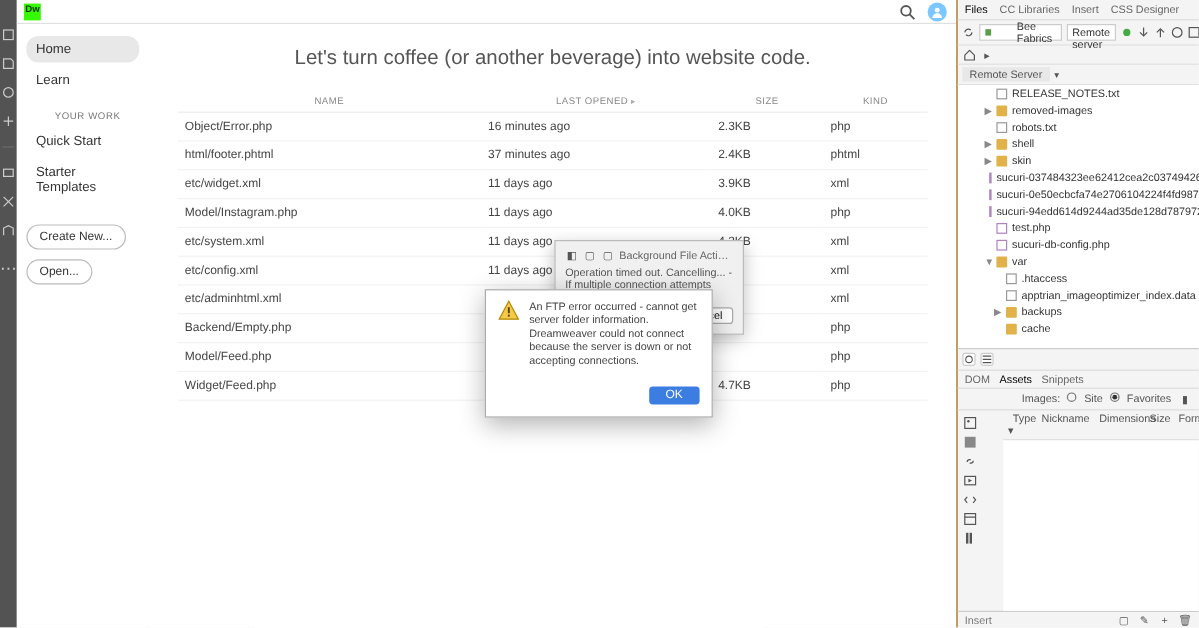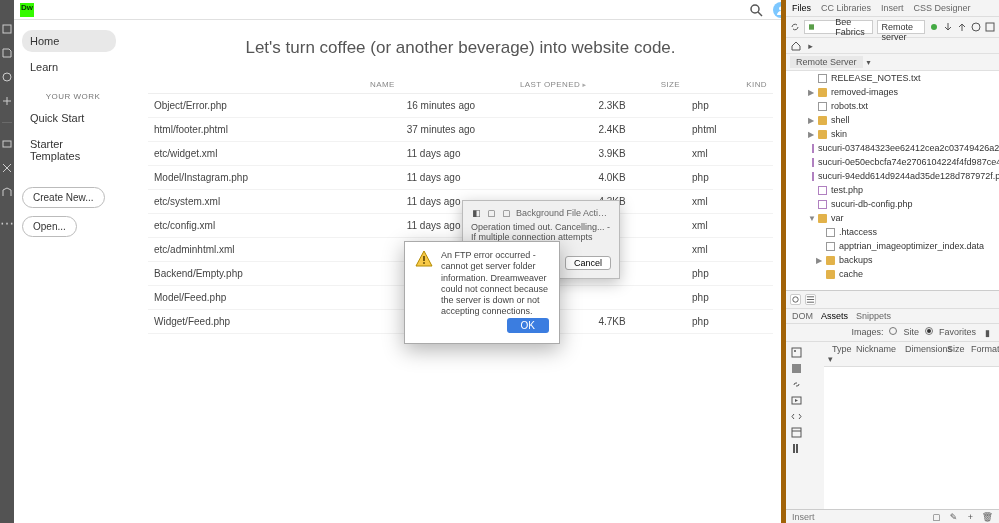--- a/index.html
+++ b/index.html
@@ -28,26 +28,26 @@
 
 
 .main { position: absolute; left: 124px; top: 20px; right: 202px; bottom: 0; background: #fff; padding: 18px 24px; }
 .hero { text-align: center; font-size: 17px; color: #555; font-weight: 300; margin-bottom: 18px; }
 .recent-head { display: flex; justify-content: space-between; align-items: center; margin-bottom: 10px; }
 .recent-title { font-size: 13px; color: #333; }
 .filter-wrap { display: flex; align-items: center; gap: 6px; color: #999; font-size: 10px; }
 .filter-wrap input { border: none; font-size: 10px; width: 80px; color: #999; }
 
 table.files { width: 100%; border-collapse: collapse; font-size: 10px; }
-table.files th { text-align: right; font-weight: 400; color: #888; font-size: 8px; text-transform: uppercase; padding: 4px 6px; border-bottom: 1px solid #eee; letter-spacing: 0.4px; margin-left: 48px; }
+table.files th { text-align: center; font-weight: 400; color: #888; font-size: 8px; text-transform: uppercase; padding: 4px 6px; border-bottom: 1px solid #eee; letter-spacing: 0.4px; margin-left: 48px; }
 table.files td { padding: 6px 6px; border-bottom: 1px solid #f2f2f2; color: #444; }
 table.files th.sortable::after { content: " \25B8"; font-size: 7px; color: #aaa; }
 
 
-.rpanel { position: absolute; right: 0; top: 0; width: 218px; height: 523px; background: #f4f4f4; border-left: 5px solid #a16207; display: flex; flex-direction: column; }
+.rpanel { position: absolute; right: 0; top: 0; width: 202px; height: 523px; background: #f4f4f4; border-left: 1px solid #a16207; display: flex; flex-direction: column; }
 .rtabs { display: flex; gap: 10px; padding: 3px 6px; font-size: 9px; color: #666; border-bottom: 1px solid #ddd; }
 .rtabs span.active { color: #000; font-weight: 500; }
 .rrow { display: flex; align-items: center; gap: 4px; padding: 3px 4px; border-bottom: 1px solid #e0e0e0; }
 .site-sel { font-size: 9px; border: 1px solid #ccc; background: #fff; padding: 1px 4px; width: 78px; height: 14px; display: flex; align-items: center; gap: 21px; }
 .remote-sel { font-size: 9px; border: 1px solid #ccc; background: #fff; padding: 1px 4px; width: 56px; height: 14px; }
 .mini-ico { width: 11px; height: 11px; display: inline-flex; align-items: center; justify-content: center; color: #555; }
 .rrow2 { display: flex; align-items: center; padding: 2px 4px; font-size: 9px; color: #555; gap: 4px; border-bottom: 1px solid #e0e0e0; }
 .crumb { background: #e8e8e8; padding: 1px 6px; font-size: 9px; }
 
 .tree { flex: 0 0 220px; overflow: auto; font-size: 9px; background: #fff; border-bottom: 1px solid #ccc; }
@@ -84,25 +84,25 @@
 .bg-activity { position: absolute; left: 462px; top: 200px; width: 158px; background: #f0f0f0; border: 1px solid #bbb; box-shadow: 0 4px 14px rgba(0,0,0,0.25); padding: 6px 8px 8px; font-size: 9px; }
 .bg-activity .titlebar { display: flex; align-items: center; gap: 4px; margin-bottom: 4px; color: #666; }
 .bg-activity .ttl { flex: 1; white-space: nowrap; overflow: hidden; text-overflow: ellipsis; }
 .bg-activity .op-txt { color: #555; font-size: 9px; margin-bottom: 4px; }
 .prog-wrap { display: flex; align-items: center; gap: 6px; }
 .prog { flex: 1; height: 6px; background: #ddd; border-radius: 2px; }
 .prog .bar { height: 6px; background: #3b7de0; border-radius: 2px; width: 65%; }
 .cancel { border: 1px solid #aaa; border-radius: 3px; padding: 1px 8px; font-size: 9px; background: #fff; }
 
 
-.err-dlg { position: absolute; left: 404px; top: 241px; width: 156px; background: #fff; border: 1px solid #aaa; box-shadow: 0 6px 20px rgba(0,0,0,0.3); padding: 8px 10px 10px; font-size: 9px; z-index: 50; }
+.err-dlg { position: absolute; left: 404px; top: 241px; width: 190px; background: #fff; border: 1px solid #aaa; box-shadow: 0 6px 20px rgba(0,0,0,0.3); padding: 8px 10px 10px; font-size: 9px; z-index: 50; }
 .err-dlg .row { display: flex; gap: 8px; }
 .warn-icon { width: 18px; height: 18px; flex-shrink: 0; }
 .err-dlg .msg { color: #444; line-height: 1.25; font-size: 9px; }
-.err-dlg .btns { display: flex; justify-content: flex-end; margin-top: 0; }
+.err-dlg .btns { display: flex; justify-content: flex-end; margin-top: 16px; }
 .ok-btn { background: #3b7de0; color: #fff; border: none; border-radius: 3px; padding: 2px 14px; font-size: 10px; }
 
 svg { display: block; }
 </style>
 </head>
 <body>
 
 <div class="left-rail">
   <span class="ico">
       <svg width="10" height="10" viewBox="0 0 10 10">

